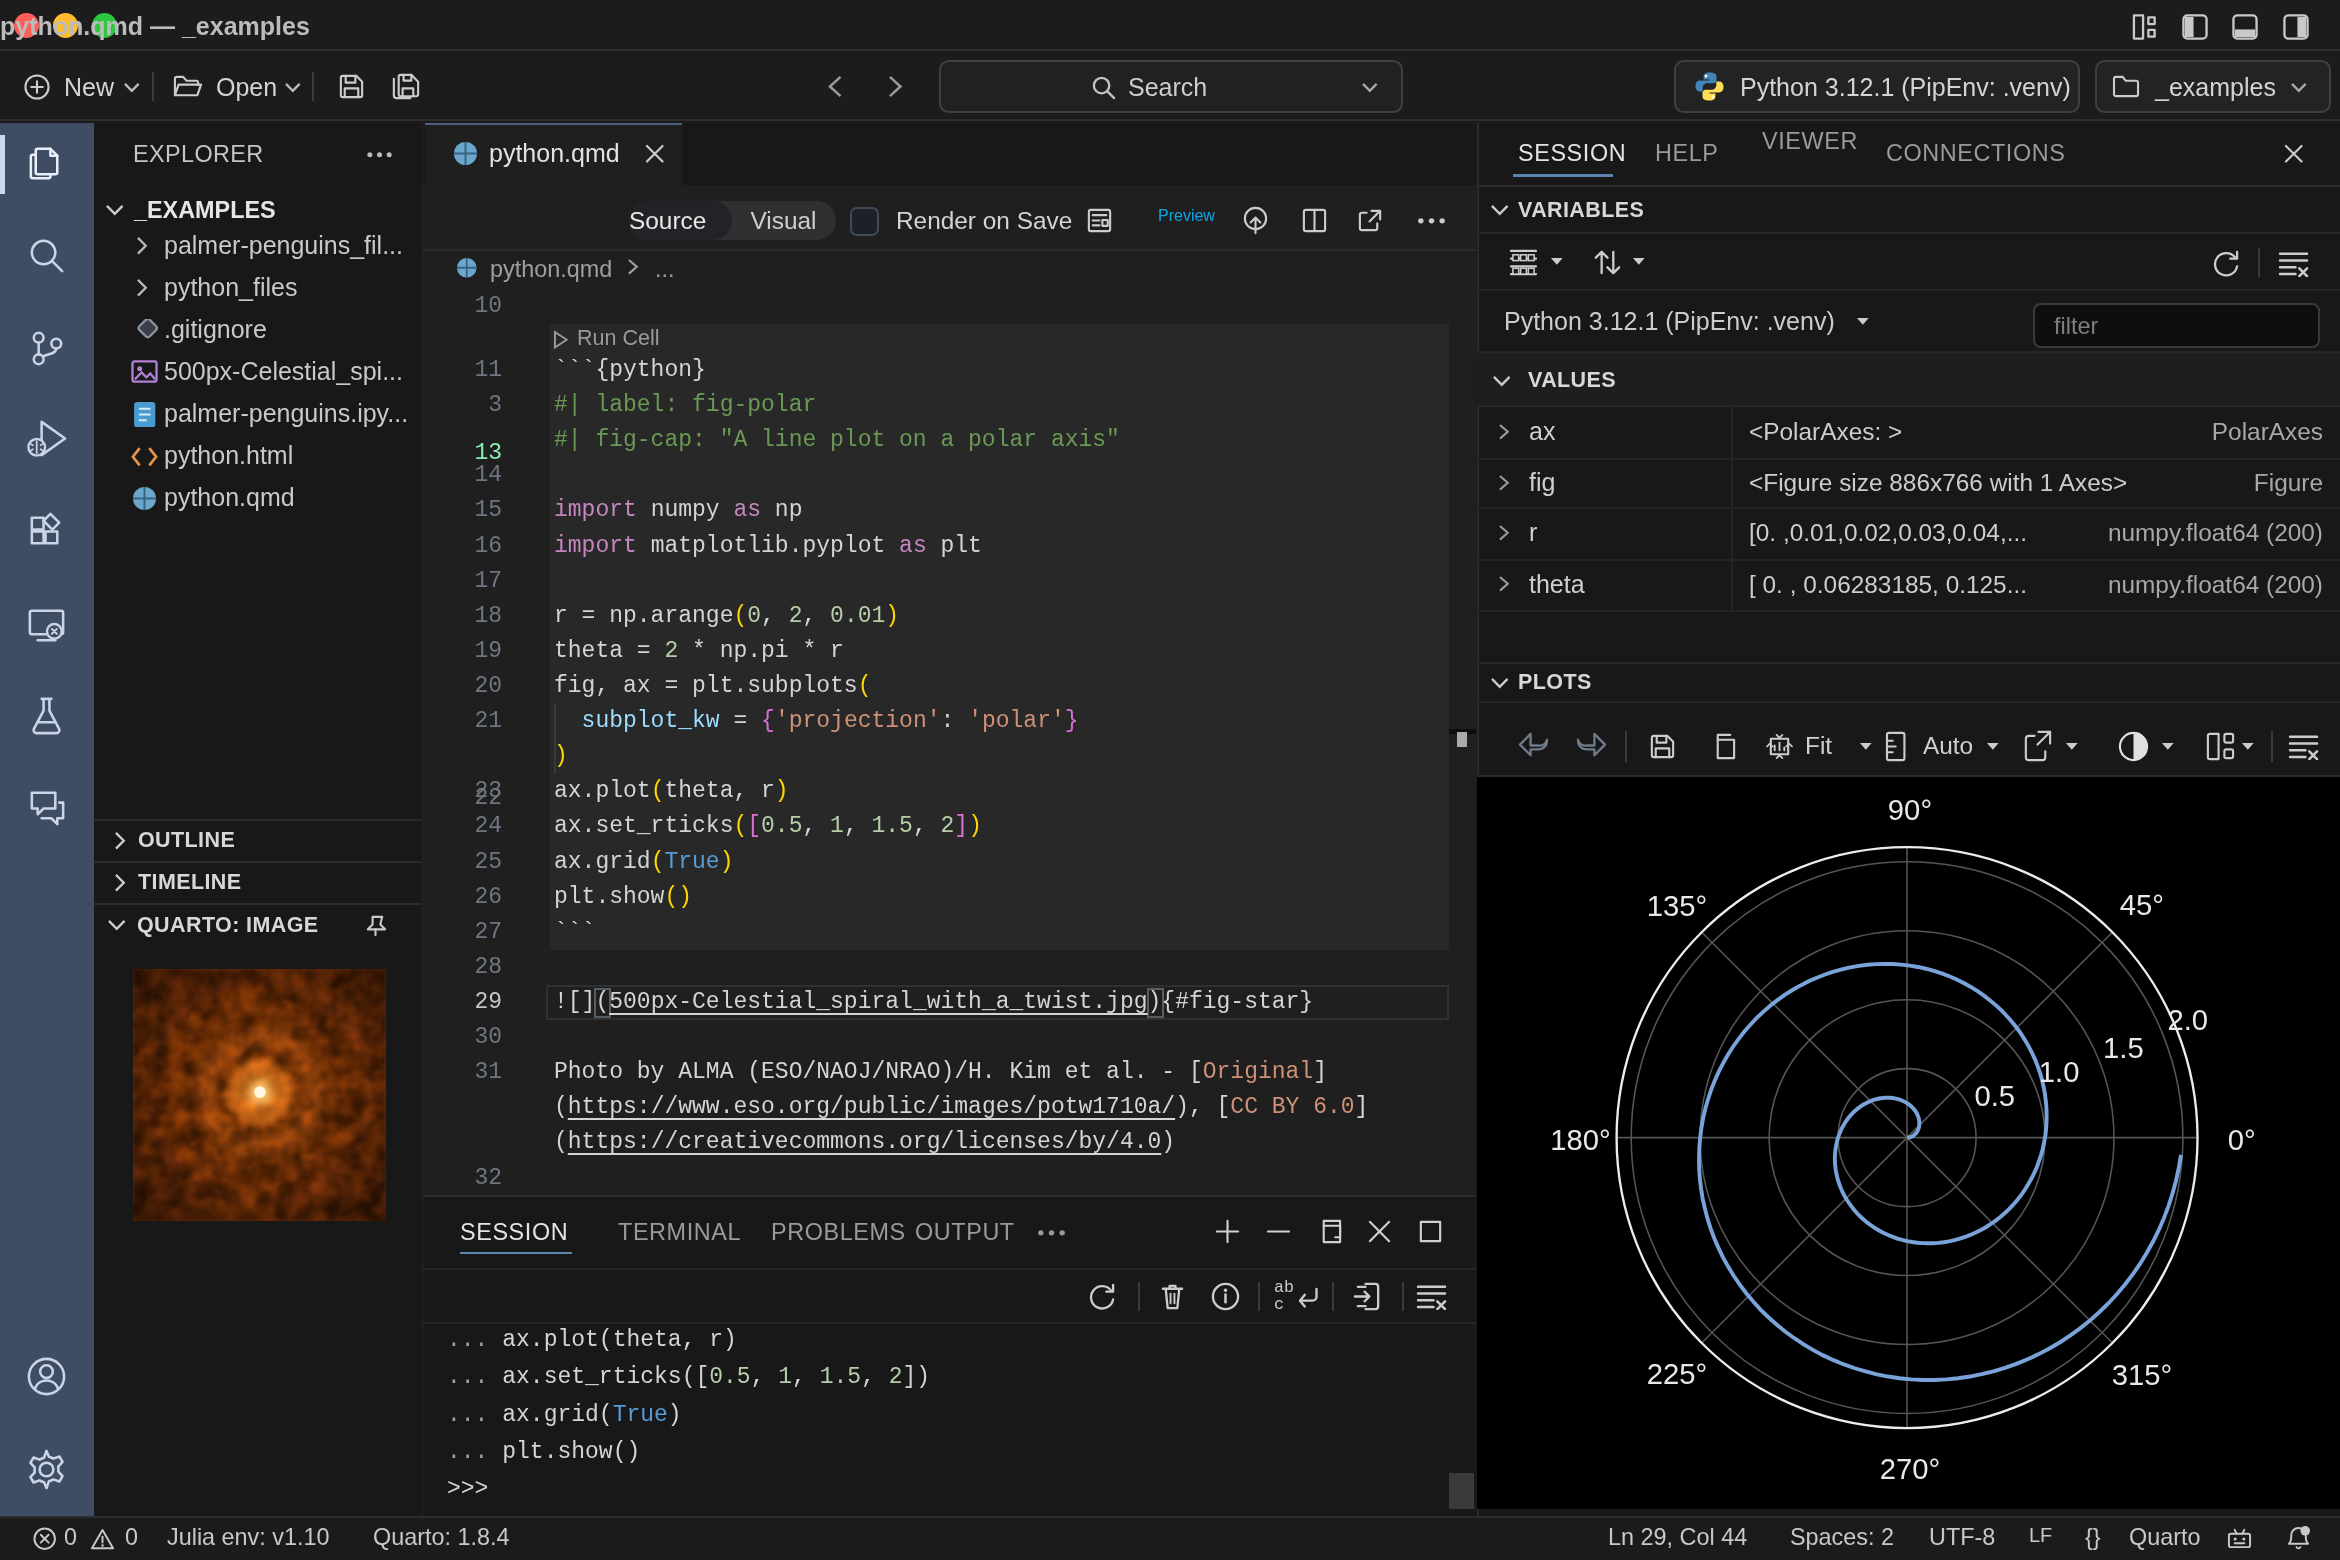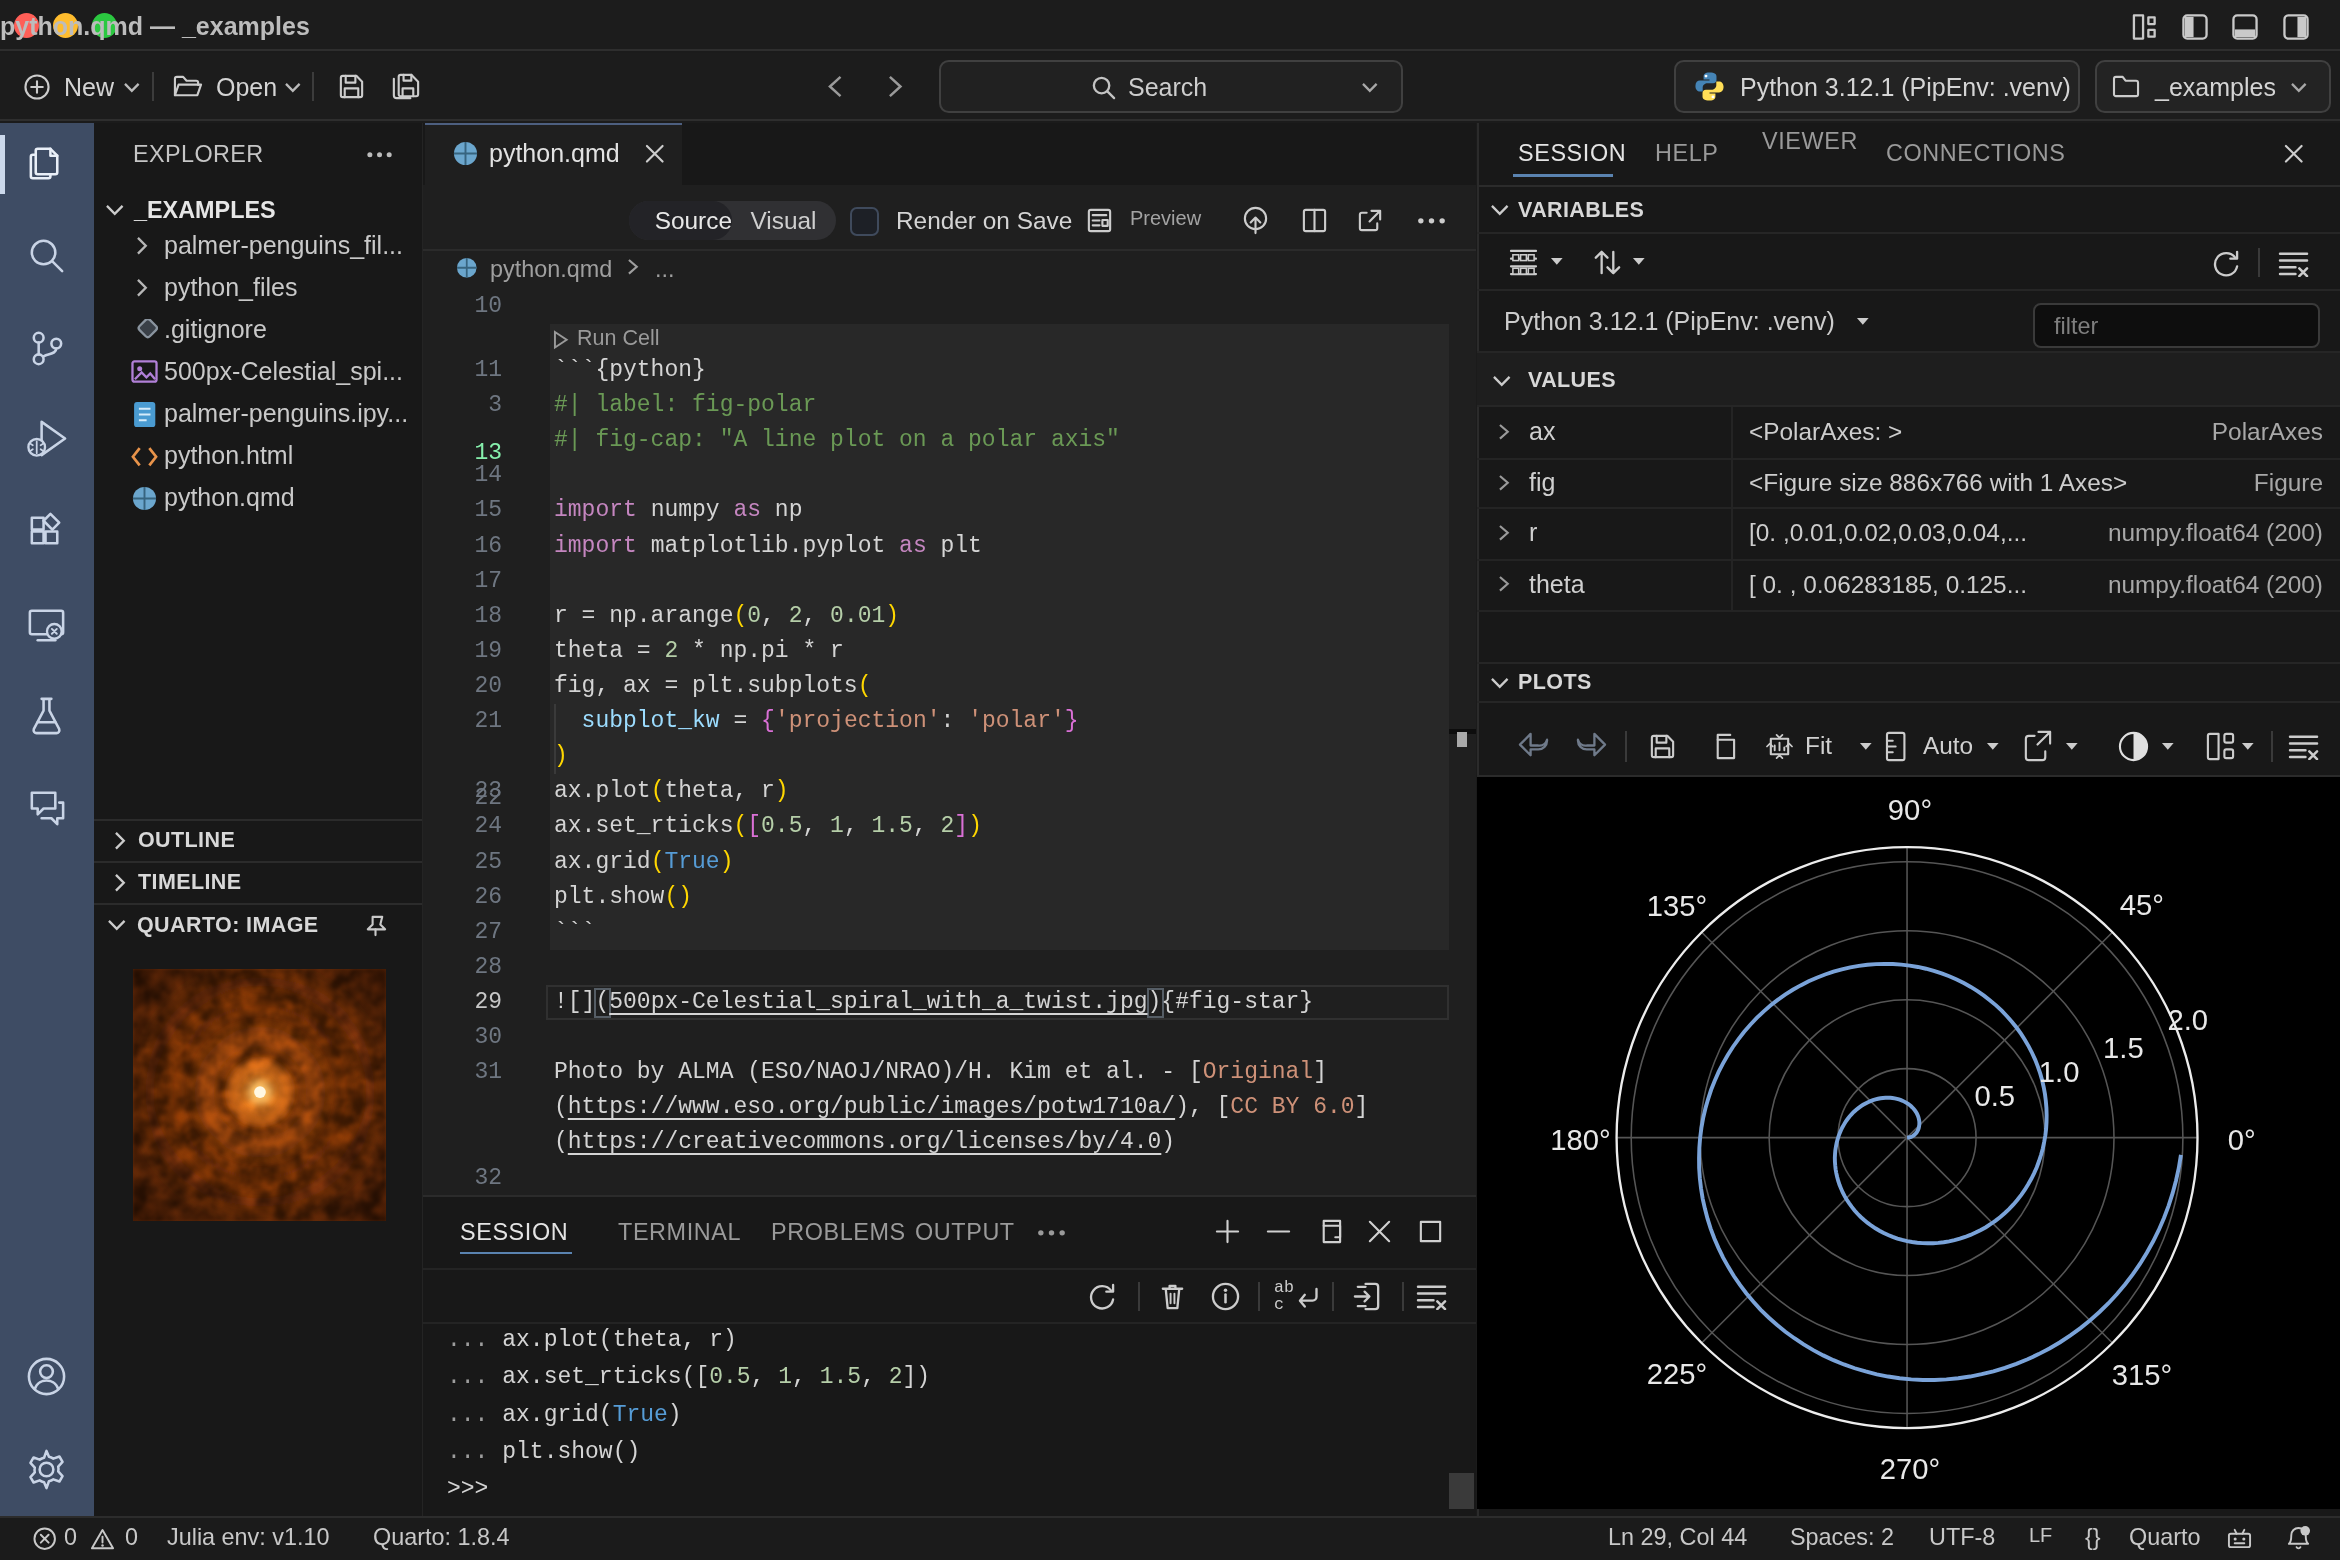--- a/index.html
+++ b/index.html
@@ -266,30 +266,30 @@
     <circle cx="13" cy="13" r="12" fill="#6ba6cd"></circle>
     <path d="M13 1v24M1 13h24" stroke="#37647f" stroke-width="2"></path>
   </svg>
 <div class="abs" style="left:489px;top:139px;font-size:25px;color:#e2e2e2">python.qmd</div>
 <svg class="abs" style="left:644px;top:143px" width="21.5" height="21.5" viewBox="0 0 22 22" fill="none">
     <path d="M3 3l16 16M19 3L3 19" stroke="#cdcdcd" stroke-width="2.2" stroke-linecap="round" stroke-linejoin="round"></path>
   </svg>
 <div class="abs" style="left:423px;top:185px;width:1053px;height:66px;background:#1f1f1f;border-bottom:2px solid #2b2b2b"></div>
 <div class="abs" style="left:629px;top:201px;width:207px;height:39px;background:#303033;border-radius:19.5px"></div>
 <div class="abs" style="left:629px;top:201px;width:103px;height:39px;background:#232327;border-radius:19.5px"></div>
-<div class="abs" style="left:629px;top:207px;width:103px;height:27px;text-align:right;font-size:24.4px;color:#e8e8e8">Source</div>
+<div class="abs" style="left:629px;top:207px;width:103px;height:27px;text-align:left;font-size:24.4px;color:#e8e8e8">Source</div>
 <div class="abs" style="left:732px;top:207px;width:103px;height:27px;text-align:center;font-size:24.4px;color:#cfcfcf">Visual</div>
 <div class="abs" style="left:850px;top:207px;width:29px;height:29px;border:2px solid #3f4a5c;border-radius:6.8px;background:#1d2026"></div>
 <div class="abs" style="left:896px;top:207px;font-size:24.4px;color:#d4d4d4">Render on Save</div>
 <svg class="abs" style="left:1085px;top:206px" width="29" height="29" viewBox="0 0 30 30" fill="none">
     <path d="M4 6a2 2 0 012-2h18a2 2 0 012 2v18a2 2 0 01-2 2H6a2 2 0 01-2-2V6z" stroke="#cccccc" stroke-width="2.2" stroke-linecap="round" stroke-linejoin="round"></path>
     <path d="M8 9.5h14M8 15h7M8 20h7" stroke="#cccccc" stroke-width="2.2" stroke-linecap="round" stroke-linejoin="round"></path>
     <path d="M18 14.5h5.5v6H18z" stroke="#cccccc" stroke-width="2.2" stroke-linecap="round" stroke-linejoin="round"></path>
   </svg>
-<div class="abs" style="left:1130px;top:207px;font-size:20px;color:#a3a3a3">Preview</div>
+<div class="abs" style="left:1158px;top:207px;font-size:16px;color:#0ea5e9">Preview</div>
 <svg class="abs" style="left:1241px;top:206px" width="29" height="29" viewBox="0 0 30 30" fill="none">
     <circle cx="15" cy="13" r="11" stroke="#cccccc" stroke-width="2.2"></circle>
     <path d="M15 28V13M10 17l5-5 5 5" stroke="#cccccc" stroke-width="2.2" stroke-linecap="round" stroke-linejoin="round" fill="none"></path>
   </svg>
 <svg class="abs" style="left:1301px;top:207px" width="27" height="27" viewBox="0 0 28 28" fill="none">
     <path d="M3 5a2 2 0 012-2h18a2 2 0 012 2v18a2 2 0 01-2 2H5a2 2 0 01-2-2V5z" stroke="#cccccc" stroke-width="2.2" stroke-linecap="round" stroke-linejoin="round"></path>
     <path d="M14 3v22" stroke="#cccccc" stroke-width="2.2" stroke-linecap="round" stroke-linejoin="round"></path>
   </svg>
 <svg class="abs" style="left:1357px;top:207px" width="27" height="27" viewBox="0 0 28 28" fill="none">
     <path d="M10 6H5a2 2 0 00-2 2v14a2 2 0 002 2h14a2 2 0 002-2v-5" stroke="#cccccc" stroke-width="2.2" stroke-linecap="round" stroke-linejoin="round"></path>

